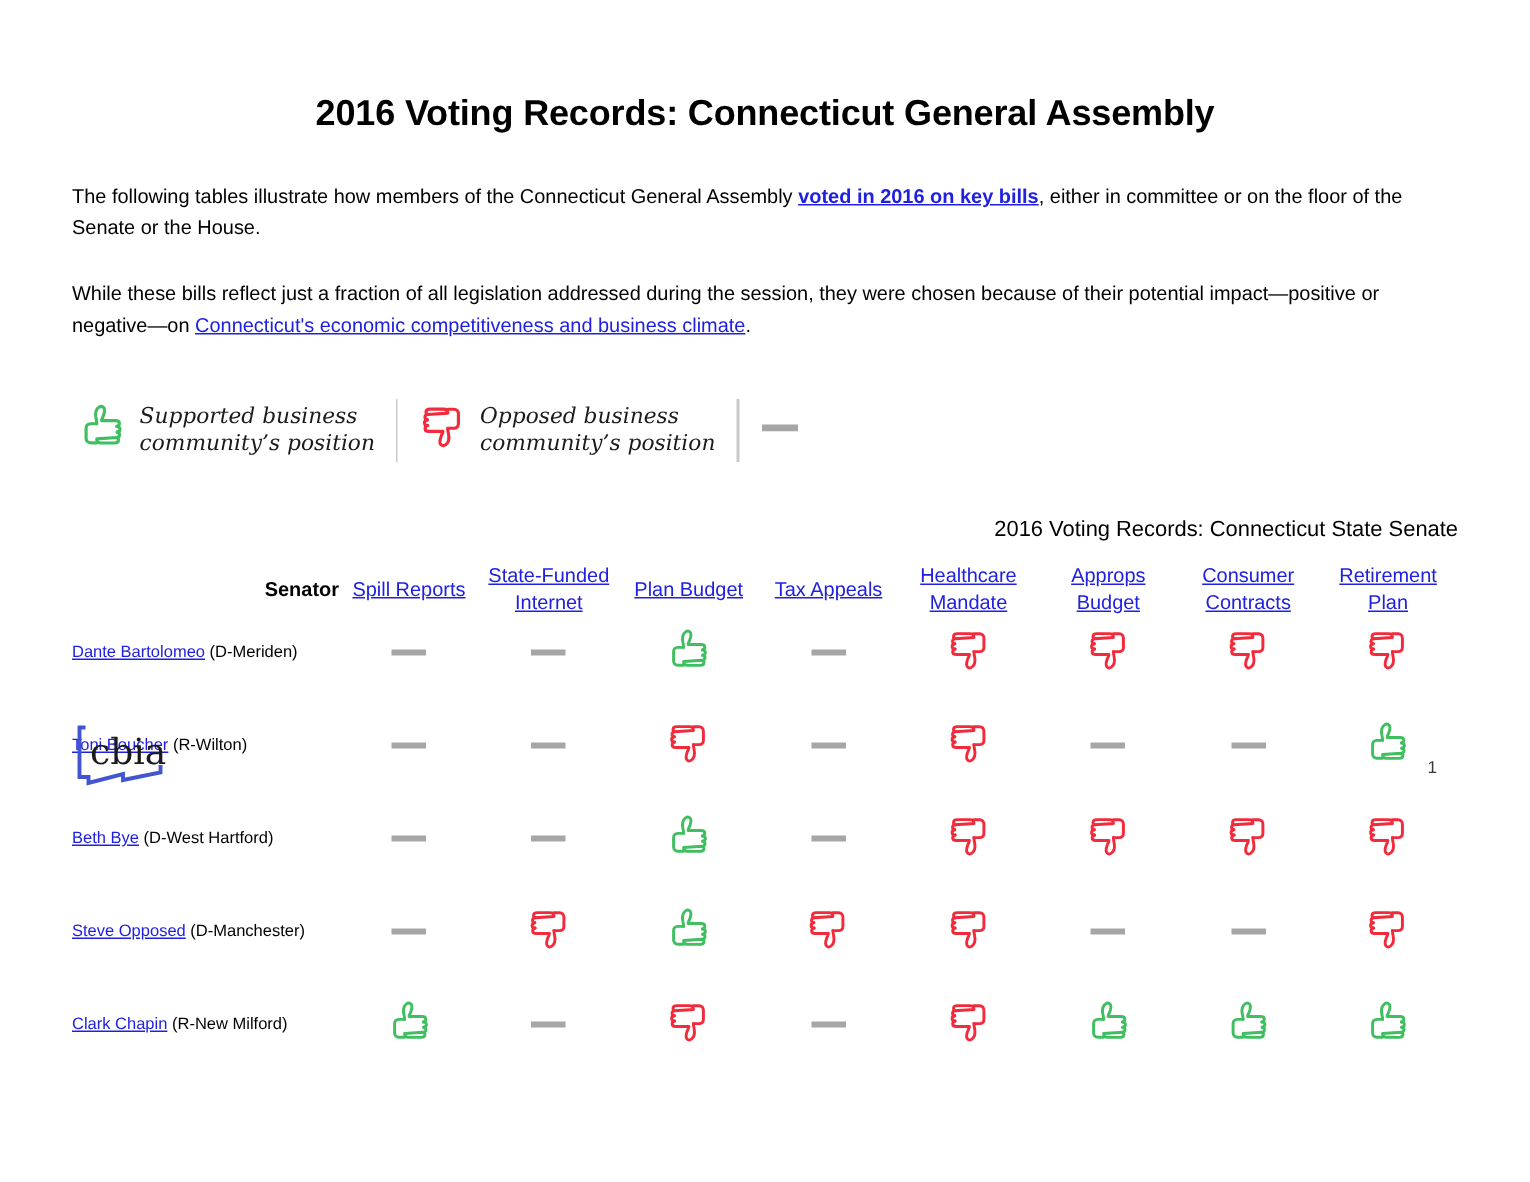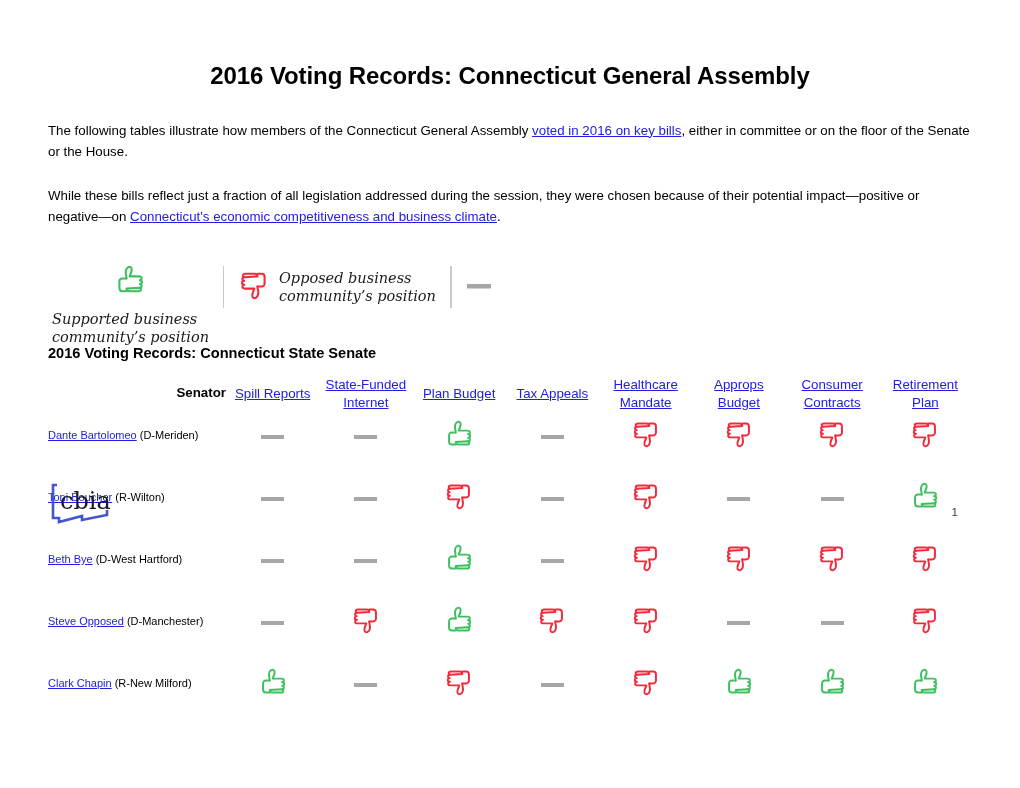--- a/index.html
+++ b/index.html
@@ -41,58 +41,59 @@
     font-size: 13.3px;
     line-height: 21px;
     color: #000;
   }
   .intro.p1 { margin-top: 30px; }
   .intro.p2 { margin-top: 23px; }
   a.doclink {
     color: #2020e0;
     text-decoration: underline;
   }
-  a.doclink.bold { font-weight: normal; }
+  a.doclink.bold { font-weight: bold; }
 
   
   .legend {
     display: flex;
     align-items: stretch;
     margin-top: 36px;
     height: 48px;
   }
   .legend-item {
     display: flex;
     align-items: center;
     padding: 0 14px;
     gap: 9px;
   }
-  .legend-item:first-child { padding-left: 4px; flex-direction: column; }
+  .legend-item:first-child { padding-left: 4px; }
   .legend-sep {
     width: 1px;
     background: #c9c9c9;
     margin: 3px 0;
   }
   .legend-text {
     font-family: "DejaVu Serif", "Liberation Serif", serif;
     font-style: italic;
     font-size: 14.5px;
     line-height: 18px;
     white-space: pre-line;
     color: #1b1b1b;
   }
   .legend-icon { flex: 0 0 auto; display: block; }
 
   
   .section-title {
     margin: 0;
     padding-top: 34px;
     font-size: 14.6px;
-    font-weight: bold;
+    font-weight: normal;
     color: #000;
+    text-align: right;
   }
 
   
   table.votes {
     border-collapse: collapse;
     width: 924px;
     margin-top: 14px;
     table-layout: fixed;
   }
   table.votes th, table.votes td {

